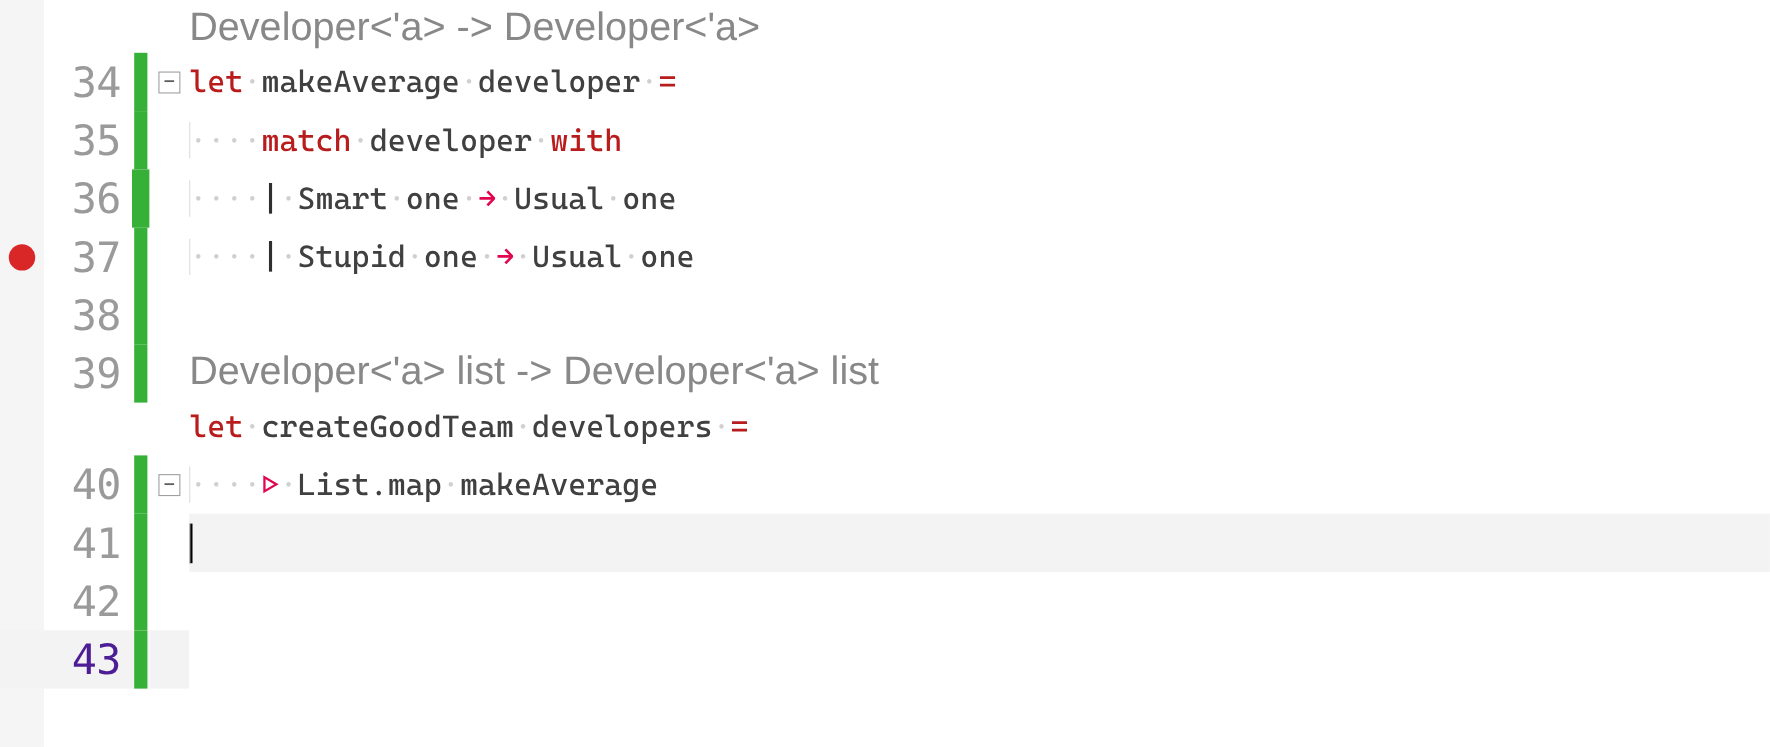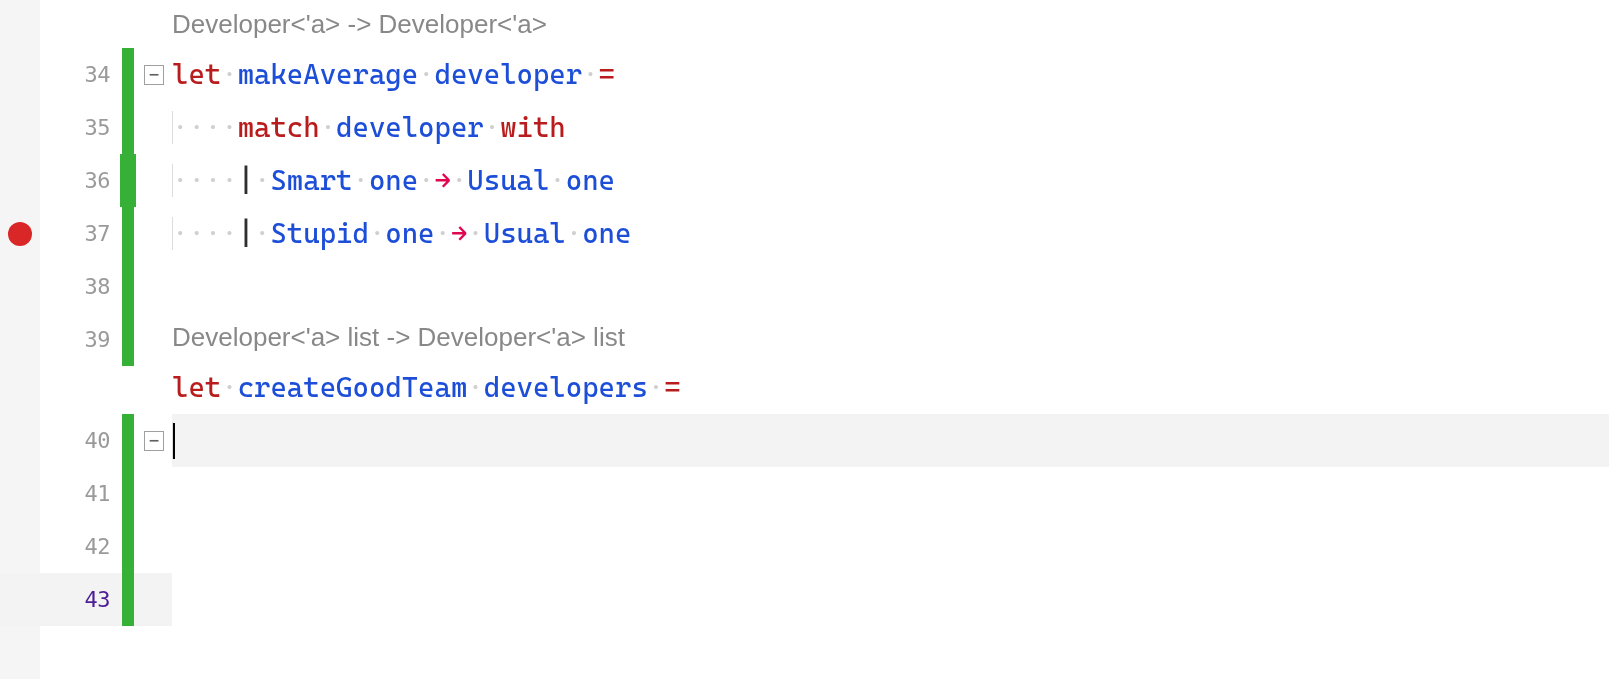--- a/index.html
+++ b/index.html
@@ -68,21 +68,21 @@
     justify-content: center;
   }
   .gutter .row {
     justify-content: flex-end;
     padding-right: 10px;
     font-family: Consolas, "Segoe UI", monospace;
     letter-spacing: -0.5px;
   }
   .line-number {
     color: #9a9a9a;
-    font-size: 22px;
+    font-size: 38px;
   }
   .change-bar {
     width: 12px;
     height: 100%;
     background: #36b037;
   }
   .change-bar.thick {
     width: 22px;
   }
   .change-bar.none {
@@ -117,28 +117,28 @@
     position: absolute;
     left: 0;
     top: 0;
     bottom: 0;
     width: 1px;
     background: #dcdcdc;
   }
   .hint {
     color: #888888;
     font-family: "Segoe UI", Arial, sans-serif;
-    font-size: 26px;
+    font-size: 36px;
     white-space: pre;
   }
   .dots {
     color: #d0d0d0;
   }
   .kw { color: #b91c1c; }       
-  .txt { color: #1d4ed8; }
+  .txt { color: #404040; }
   .arrow { color: #e1064f; }
   .dim { color: #999999; }
   .pipe { color: #2f2f2f; }
   .current-line {
     background: #f3f3f3;
   }
   .current-line .line-number {
     color: #4c1d95;
   }
   .caret {
@@ -298,19 +298,22 @@
 
     <div class="row hint-row">
       <span class="codeline hint">Developer&lt;'a&gt; list -&gt; Developer&lt;'a&gt; list</span>
     </div>
 
     <div class="row">
       <span class="codeline"><span class="kw">let</span><span class="dots">·</span><span class="txt">createGoodTeam</span><span class="dots">·</span><span class="txt">developers</span><span class="dots">·</span><span class="kw">=</span></span>
     </div>
 
 
+    <div class="row">
+      <span class="codeline"><span class="indent-guide"></span><span class="dots">····</span><span class="hollow-triangle">▷</span><span class="dots">·</span><span class="txt">List.map</span><span class="dots">·</span><span class="txt">makeAverage</span></span>
+    </div>
 
     <div class="row current-line">
       <span class="codeline"><span class="indent-guide"></span><span class="caret"></span></span>
     </div>
 
   </div>
 </div>
 
 </body></html>

